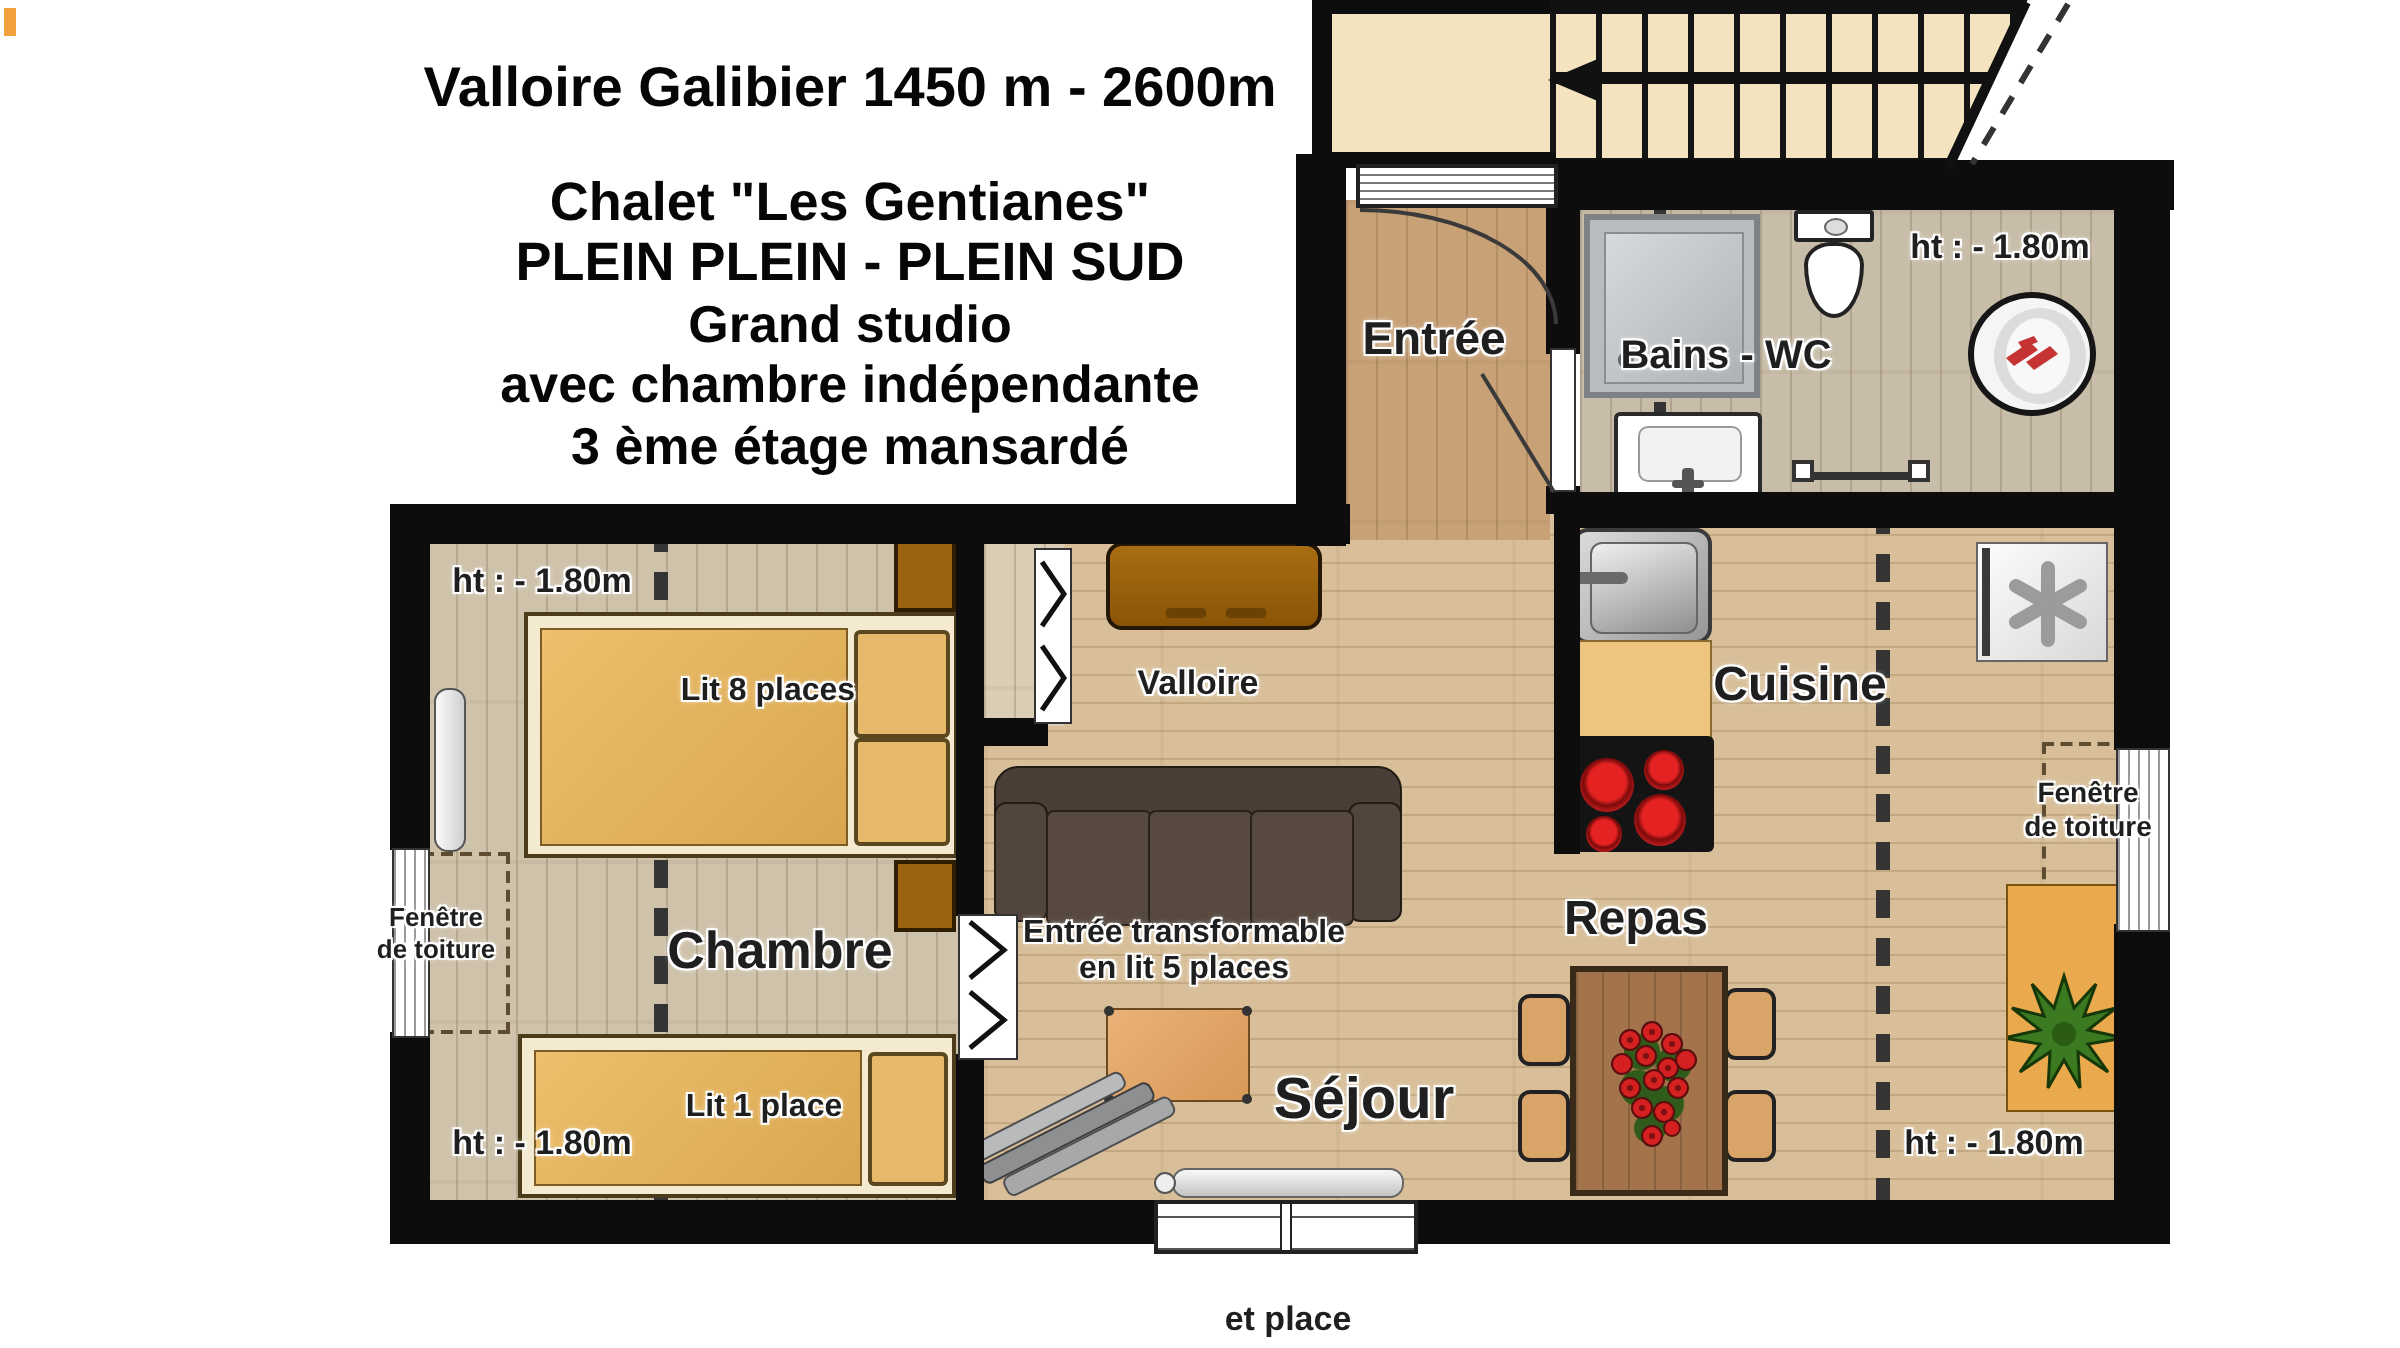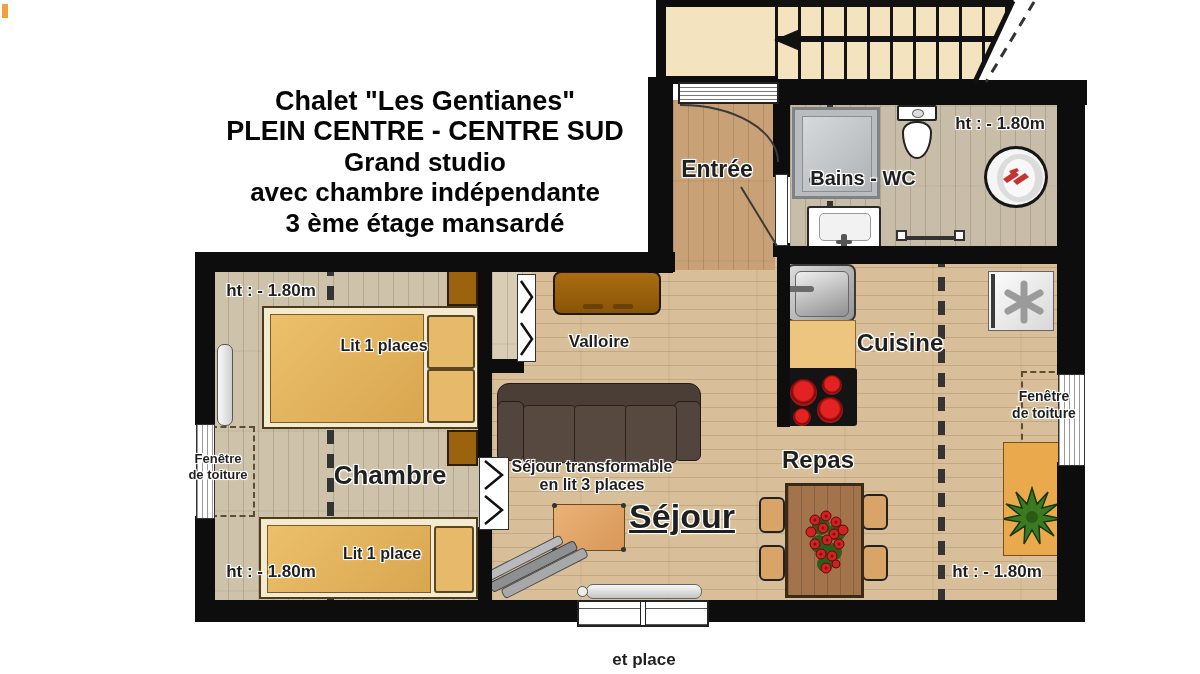--- a/index.html
+++ b/index.html
@@ -241,43 +241,44 @@
     </svg>
   </div>
   <div class="abs door-fold" style="left:517px;top:274px;width:17px;height:86px;">
     <svg width="17" height="86" viewBox="0 0 17 86">
       <polyline points="3,6 14,22 3,38" fill="none" stroke="#111" stroke-width="2.5"></polyline>
       <polyline points="3,48 14,64 3,80" fill="none" stroke="#111" stroke-width="2.5"></polyline>
     </svg>
   </div>
 
   <div class="abs" style="left:170px;top:20px;width:510px;height:230px;">
+    <div class="title-line" style="top:8px;font-size:28px;">Valloire Galibier 1450 m - 2600m</div>
     <div class="title-line" style="top:66px;font-size:27px;">Chalet "Les Gentianes"</div>
-    <div class="title-line" style="top:96px;font-size:27px;">PLEIN CENTRE - CENTRE SUD</div>
+    <div class="title-line" style="top:96px;font-size:27px;">PLEIN PLEIN - PLEIN SUD</div>
     <div class="title-line" style="top:127px;font-size:26px;">Grand studio</div>
     <div class="title-line" style="top:157px;font-size:26px;">avec chambre indépendante</div>
     <div class="title-line" style="top:188px;font-size:26px;">3 ème étage  mansardé</div>
   </div>
 
   <div class="lbl" style="left:662px;top:156px;width:110px;font-size:23px;">Entrée</div>
   <div class="lbl" style="left:783px;top:167px;width:160px;font-size:20px;">Bains - WC</div>
   <div class="lbl" style="left:845px;top:329px;width:110px;font-size:24px;">Cuisine</div>
   <div class="lbl" style="left:768px;top:446px;width:100px;font-size:24px;">Repas</div>
-  <div class="lbl" style="left:622px;top:497px;width:120px;font-size:34px;text-decoration:underline;">Séjour</div>
+  <div class="lbl" style="left:622px;top:534px;width:120px;font-size:29px;">Séjour</div>
   <div class="lbl" style="left:325px;top:460px;width:130px;font-size:26px;">Chambre</div>
   <div class="lbl" style="left:543px;top:332px;width:112px;font-size:17px;">Valloire</div>
 
   <div class="lbl" style="left:218px;top:281px;width:106px;font-size:17px;">ht : - 1.80m</div>
   <div class="lbl" style="left:218px;top:562px;width:106px;font-size:17px;">ht : - 1.80m</div>
   <div class="lbl" style="left:947px;top:114px;width:106px;font-size:17px;">ht : - 1.80m</div>
   <div class="lbl" style="left:944px;top:562px;width:106px;font-size:17px;">ht : - 1.80m</div>
-  <div class="lbl" style="left:327px;top:337px;width:114px;font-size:16px;">Lit 1 places</div>
+  <div class="lbl" style="left:327px;top:337px;width:114px;font-size:16px;">Lit 8 places</div>
   <div class="lbl" style="left:325px;top:545px;width:114px;font-size:16px;">Lit 1 place</div>
-  <div class="lbl" style="left:502px;top:458px;width:180px;font-size:16px;">Séjour transformable</div>
-  <div class="lbl" style="left:502px;top:476px;width:180px;font-size:16px;">en lit 3 places</div>
+  <div class="lbl" style="left:502px;top:458px;width:180px;font-size:16px;">Entrée transformable</div>
+  <div class="lbl" style="left:502px;top:476px;width:180px;font-size:16px;">en lit 5 places</div>
   <div class="lbl" style="left:180px;top:451px;width:76px;font-size:13px;">Fenêtre</div>
   <div class="lbl" style="left:180px;top:467px;width:76px;font-size:13px;">de toiture</div>
   <div class="lbl" style="left:1004px;top:388px;width:80px;font-size:14px;">Fenêtre</div>
   <div class="lbl" style="left:1004px;top:405px;width:80px;font-size:14px;">de toiture</div>
   <div class="lbl" style="left:564px;top:650px;width:160px;font-size:17px;">et place</div>
 
   <svg class="abs" width="1200" height="674" viewBox="0 0 1200 674" style="left:0;top:0;pointer-events:none;">
     <path d="M 680 105 A 98 57 0 0 1 778 162" fill="none" stroke="#3a3a3a" stroke-width="2"></path>
     <line x1="741" y1="187" x2="777" y2="246" stroke="#3a3a3a" stroke-width="2"></line>
     <line x1="1013" y1="1" x2="974" y2="84" stroke="#111" stroke-width="5"></line>

